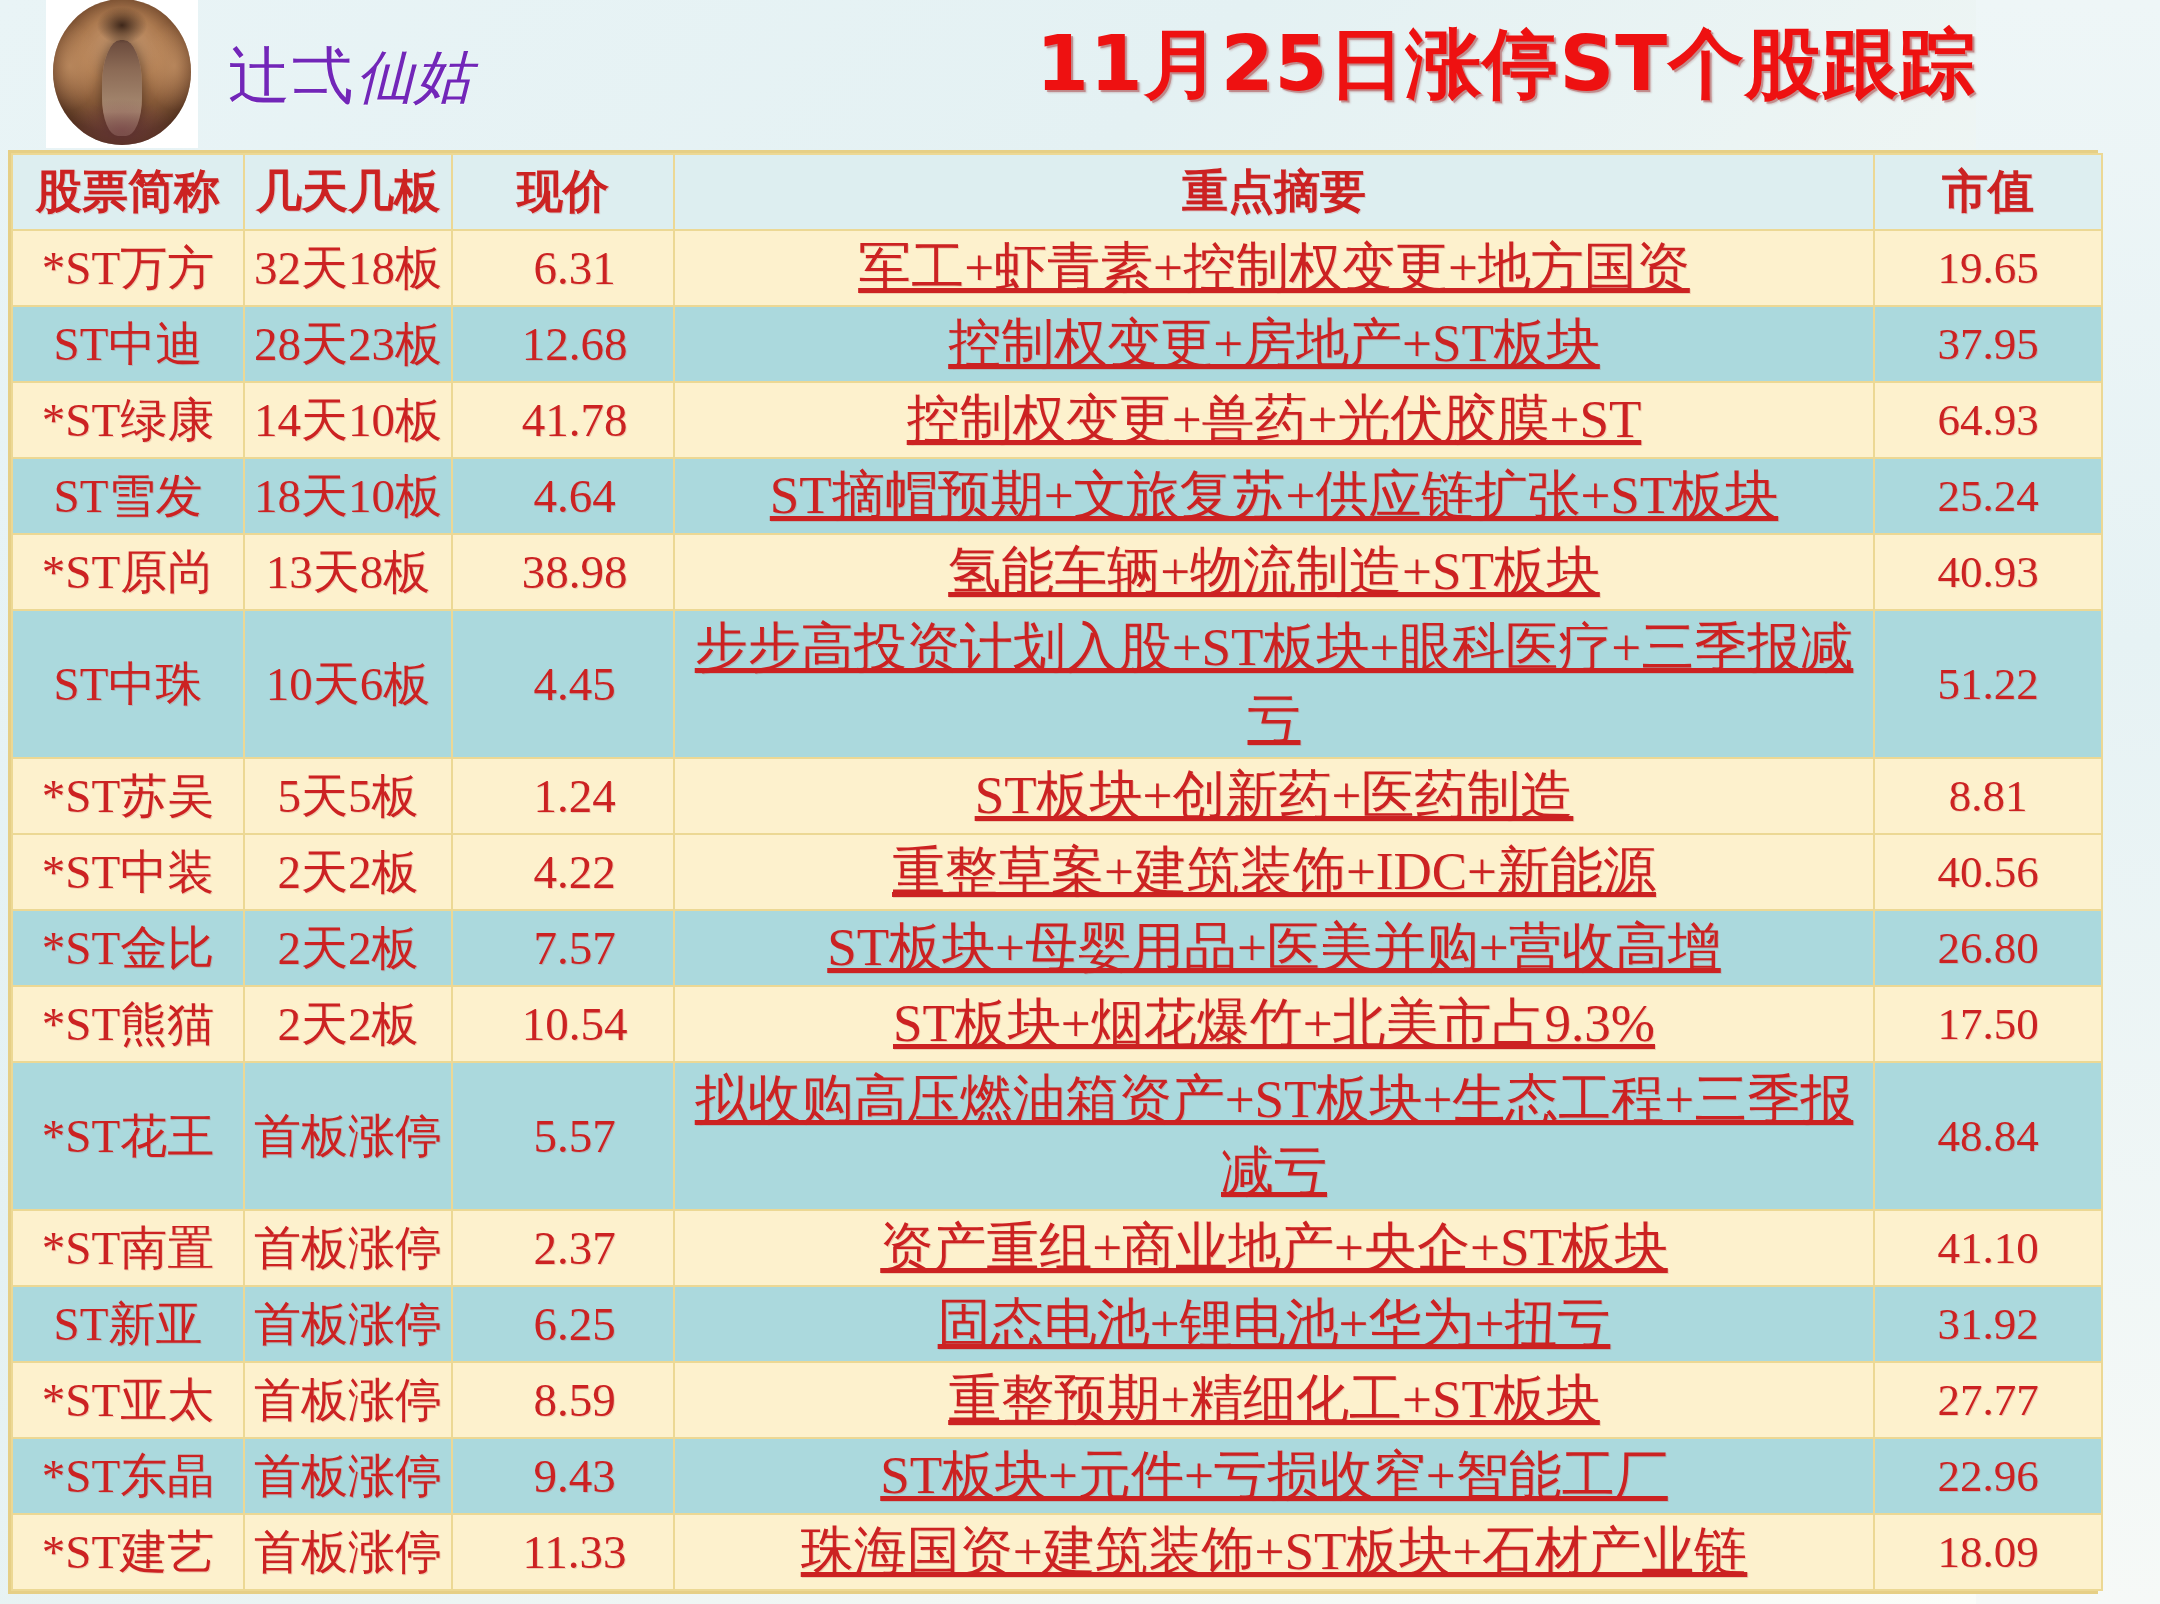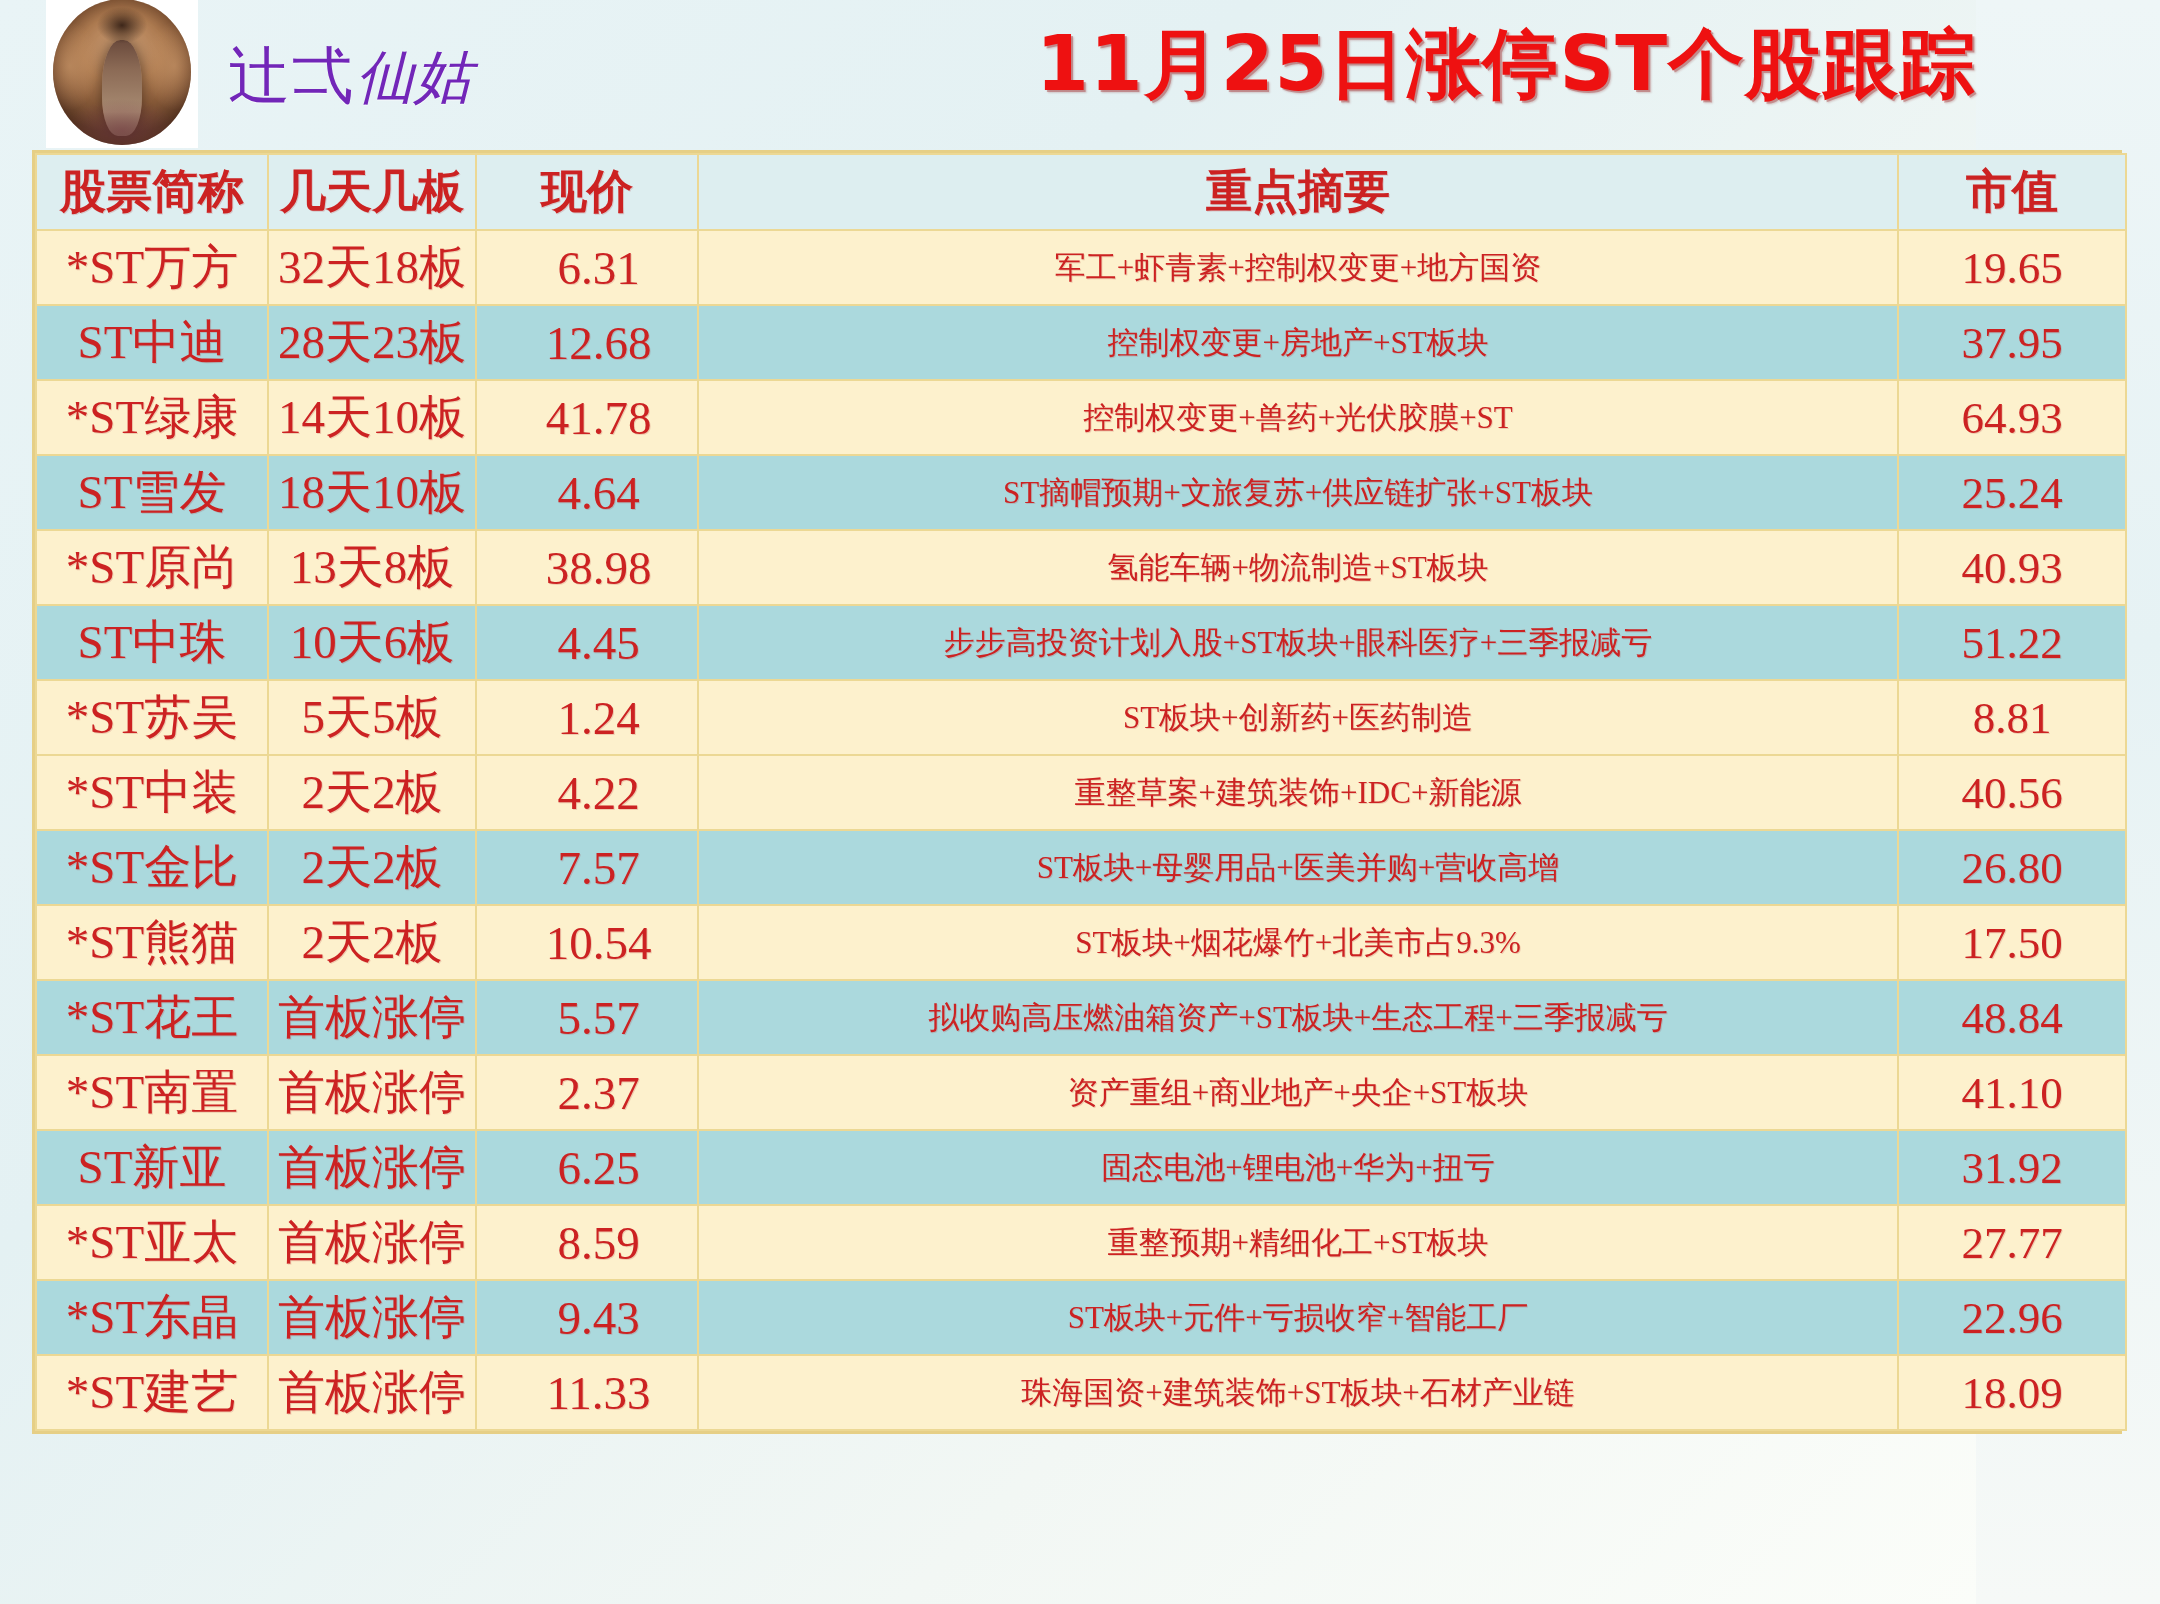--- a/index.html
+++ b/index.html
@@ -107,21 +107,21 @@
     letter-spacing: 1px;
     text-shadow:
       2px 2px 0 rgba(150,0,0,0.30),
       3px 3px 2px rgba(120,0,0,0.18);
     white-space: nowrap;
   }
 
   
   .table-wrap {
     position: absolute;
-    left: 32px;
+    left: 8px;
     top: 150px;
     width: 2090px;
     border: 3px solid #e6cf86;
     box-sizing: border-box;
   }
   table.stock {
     width: 100%;
     border-collapse: collapse;
     table-layout: fixed;
   }
@@ -150,21 +150,21 @@
     text-shadow: 2px 2px 0 rgba(160,20,20,0.25);
   }
 
   tbody tr { height: 75px; }
   tbody tr.odd  td { background: #fdf1cd; }
   tbody tr.even td { background: #abd9dd; }
 
   td.name   { font-size: 47px; }
   td.boards { font-size: 47px; margin-top: 28px; }
   td.price  { font-size: 47px; padding-left: 24px; }
-  td.sum    { font-size: 31px; }
+  td.sum    { font-size: 53px; text-decoration: underline; }
   td.cap    { font-size: 45px; }
 </style>
 </head>
 <body>
 
 <div id="page">
 
   <div class="header-band">
 
     <div class="avatar-box">

